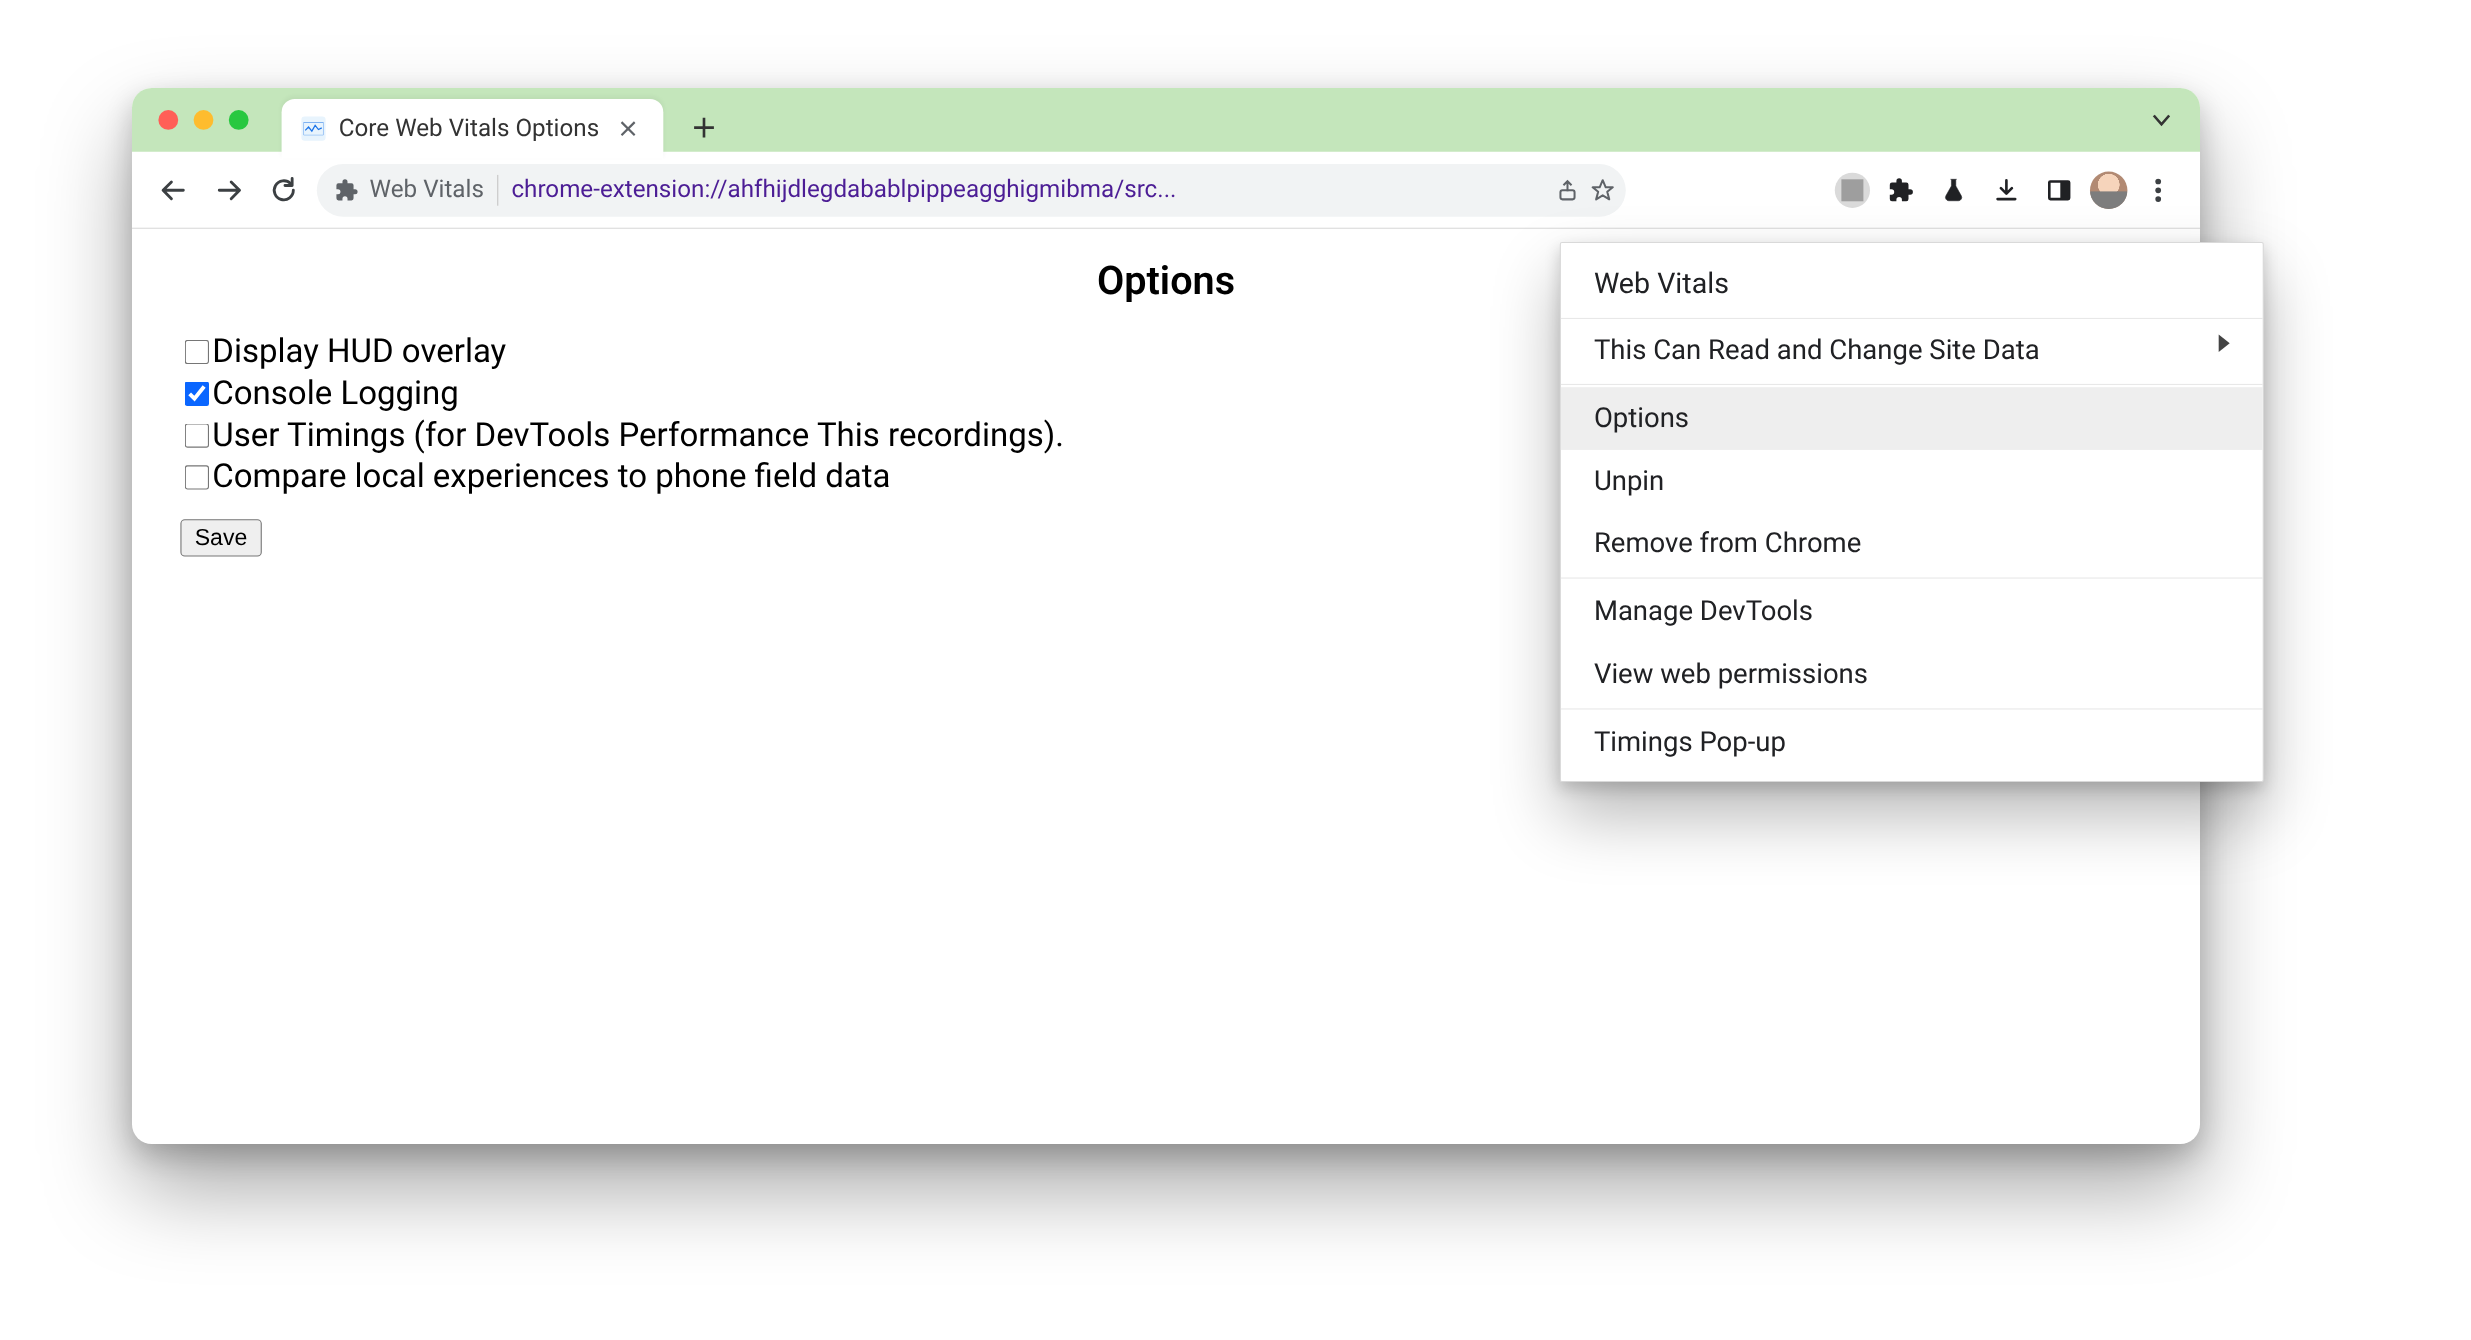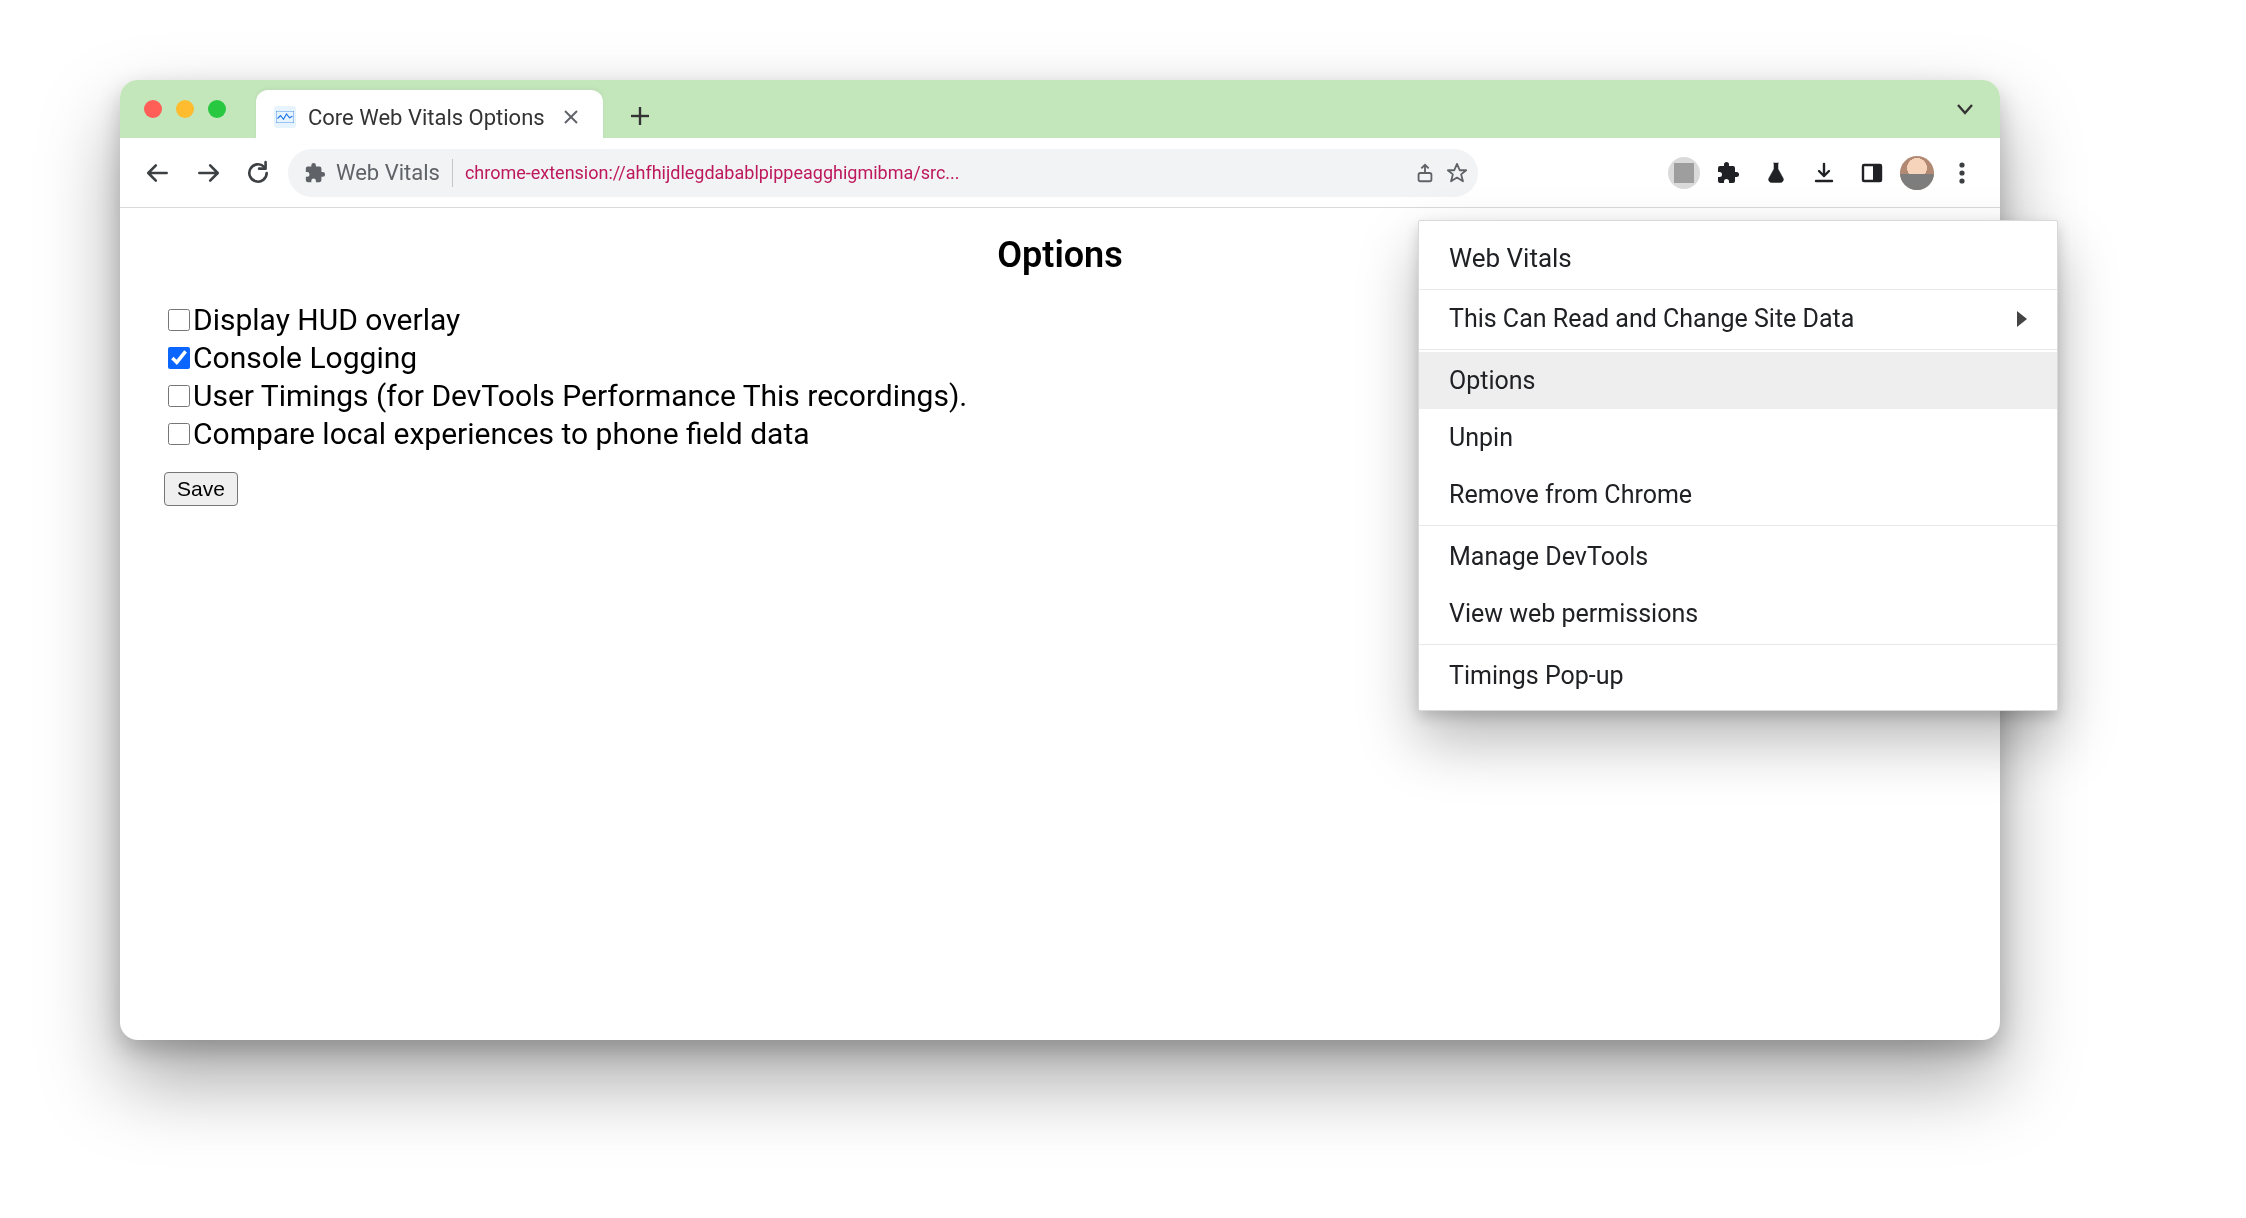--- a/index.html
+++ b/index.html
@@ -107,21 +107,21 @@
     border-radius: 24px;
     display: flex;
     align-items: center;
     padding: 0 10px 0 16px;
     gap: 12px;
     color: #5f6368;
   }
   .omnibox .site-sec { display:flex; align-items:center; gap:10px; }
   .omnibox .site-label { font-size: 22px; color:#5f6368; }
   .omnibox .divider { width:1px; height: 28px; background:#c5c5c5; }
-  .omnibox .url { font-size: 18px; color:#be185d; white-space: nowrap; overflow:hidden; text-overflow: ellipsis; flex:1; }
+  .omnibox .url { font-size: 22px; color:#4c1d95; white-space: nowrap; overflow:hidden; text-overflow: ellipsis; flex:1; }
   .omnibox .right-icons { display:flex; align-items:center; gap:10px; margin-left:auto; }
 
   .toolbar-right { display:flex; align-items:center; gap:8px; margin-left:auto; }
   .ext-box {
     width: 32px; height: 32px; border-radius: 50%; background:#dadada;
     display:flex; align-items:center; justify-content:center;
   }
   .ext-box-inner { width: 20px; height: 20px; background:#9e9e9e; }
   .avatar {
     width: 34px; height: 34px; border-radius: 50%;
@@ -174,21 +174,21 @@
     font-size: 25px;
     color: #202124;
   }
   .ctx-header {
     padding: 16px 30px 16px 30px;
     font-size: 26px;
     border-bottom: 1px solid #e8e8e8;
   }
   .ctx-item {
     padding: 14px 30px;
-    display:flex; align-items:center; justify-content:space-between;
+    display:flex; align-items:flex-start; justify-content:space-between;
     cursor: default;
   }
   .ctx-item.highlight { background:#eeeeee; }
   .ctx-sep { border-top: 1px solid #e8e8e8; margin: 2px 0; }
   .submenu-arrow {
     width:0;height:0;border-top:8px solid transparent;border-bottom:8px solid transparent;border-left:10px solid #444;
   }
 
   svg { display:block; }
 </style>

